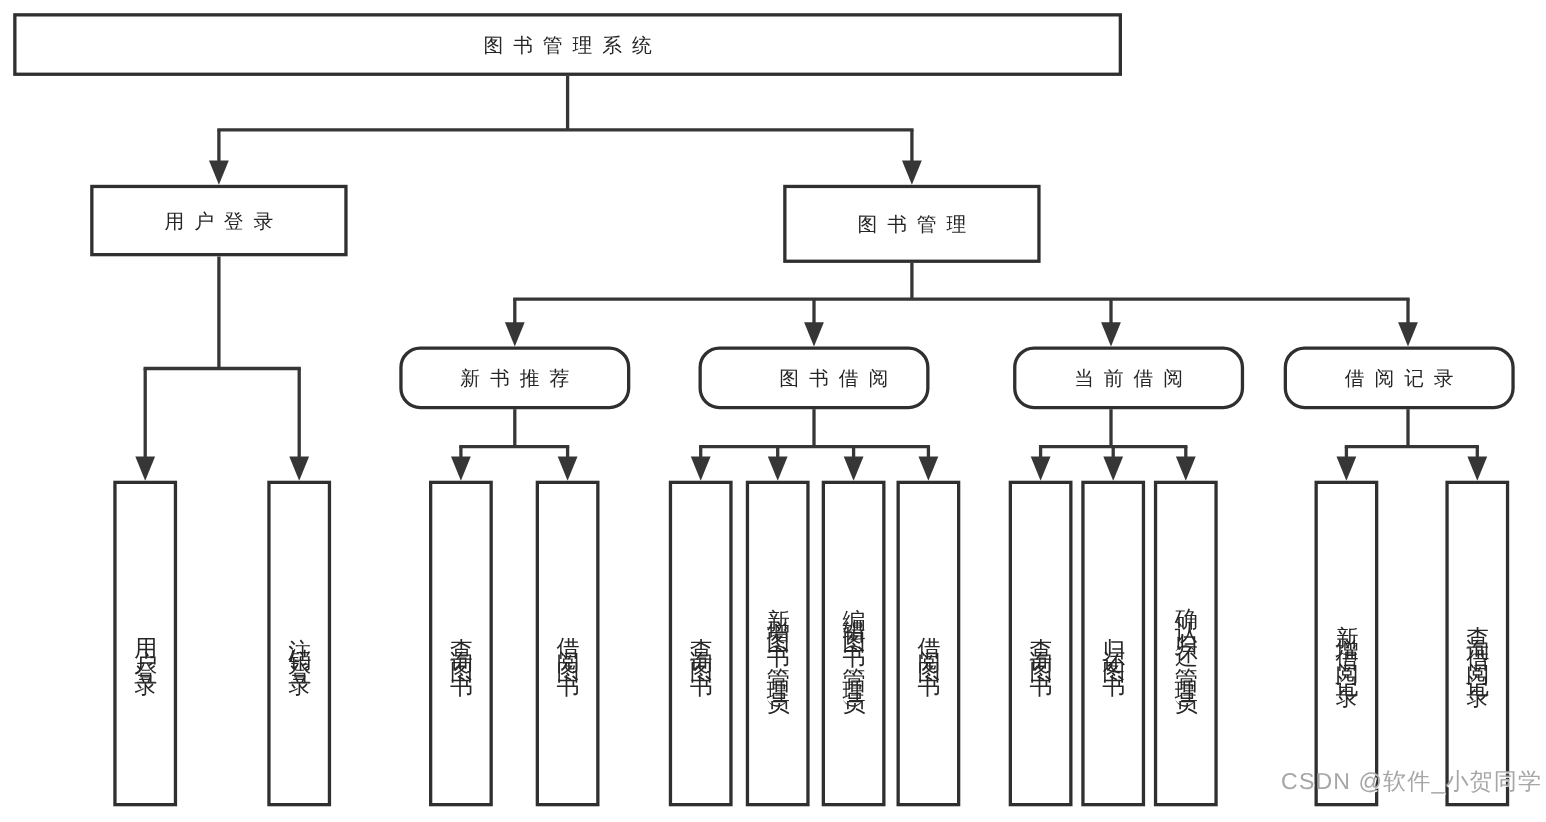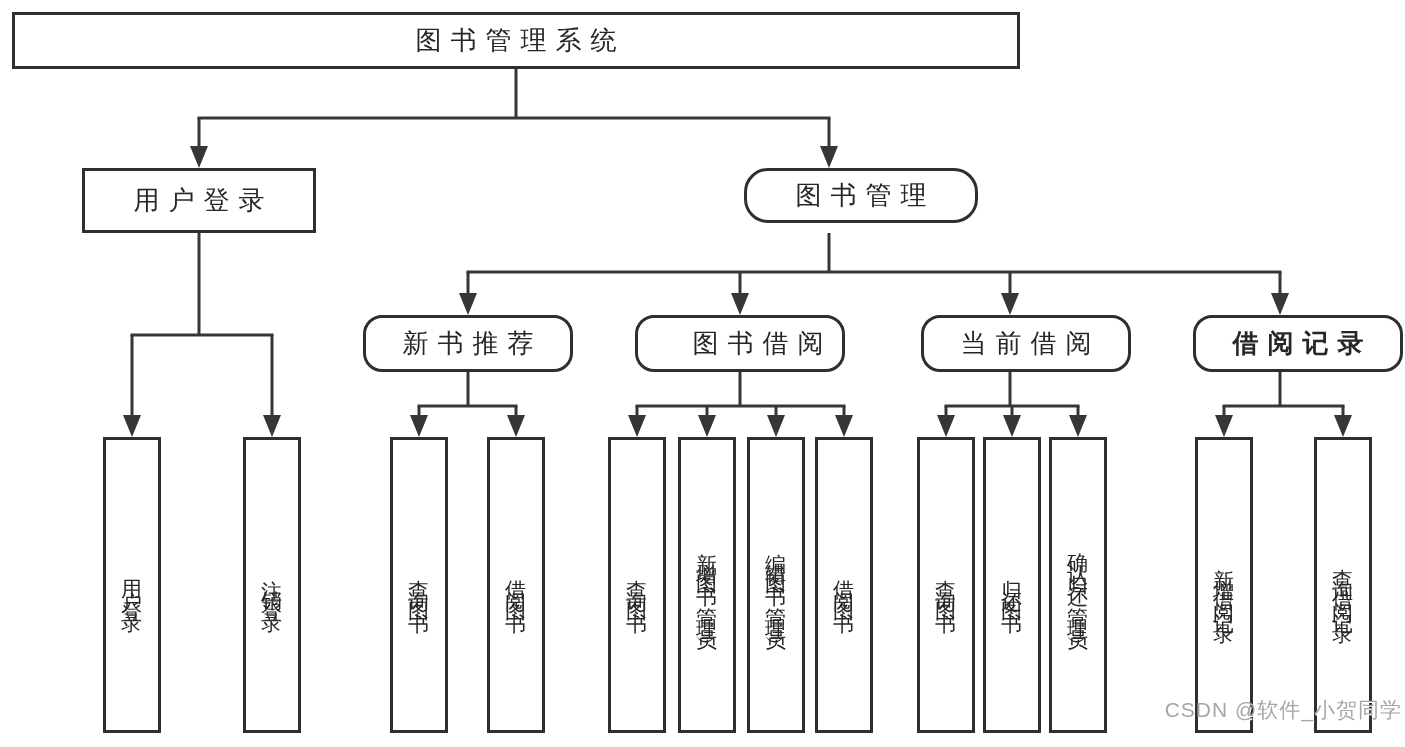--- a/index.html
+++ b/index.html
@@ -20,39 +20,39 @@
     position: absolute;
     box-sizing: border-box;
     background: #ffffff;
     border: 3px solid #2f2f2f;
     display: flex;
     align-items: center;
     justify-content: center;
     color: #262626;
   }
   .node.h .label {
-    font-size: 26px;
+    font-size: 18px;
     letter-spacing: 9px;
     text-indent: 9px; 
     white-space: nowrap;
     color: #262626;
   }
   .node.v .label {
     writing-mode: vertical-rl;
     font-size: 21px;
     letter-spacing: 11px;
     line-height: 1;
     color: #262626;
   }
   .root-box  { left: 12px;  top: 12px;  width: 1008px; height: 57px; }
   .lv1-a     { left: 82px;  top: 168px; width: 234px;  height: 65px; }
-  .lv1-b     { left: 744px; top: 168px; width: 234px;  height: 55px; border-radius: 24px; }
+  .lv1-b     { left: 712px; top: 168px; width: 234px;  height: 71px; }
   .lv2       { top: 315px; width: 210px; height: 57px; border-radius: 19px; }
   .lv2-a { left: 363px; }  .lv2-b { left: 635px; padding-left: 36px; }
-  .lv2-c { left: 905px; margin-left: 16px; }  .lv2-d { left: 1193px; font-weight: bold; }
+  .lv2-c { left: 905px; margin-left: 16px; }  .lv2-d { left: 1167px; }
   .leaf      { top: 437px; width: 58px; height: 296px; }
   .leaf-a1 { left: 103px; }  .leaf-a2 { left: 243px; }
   .leaf-b1 { left: 390px; }  .leaf-b2 { left: 487px; }
   .leaf-c1 { left: 608px; }  .leaf-c2 { left: 678px; }
   .leaf-c3 { left: 747px; }  .leaf-c4 { left: 815px; }
   .leaf-d1 { left: 917px; }  .leaf-d2 { left: 983px; }
   .leaf-d3 { left: 1049px; } .leaf-e1 { left: 1195px; }
   .leaf-e2 { left: 1314px; }
   .watermark {
     position: absolute;

